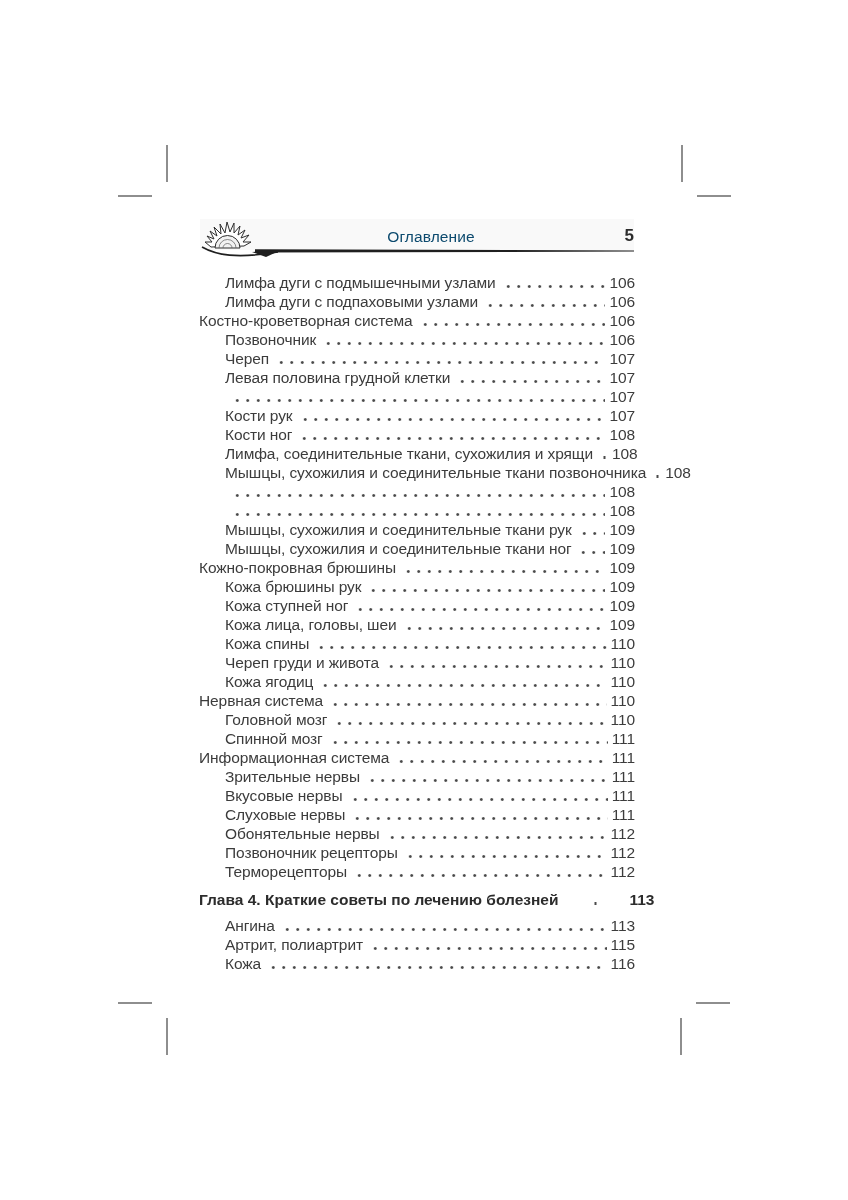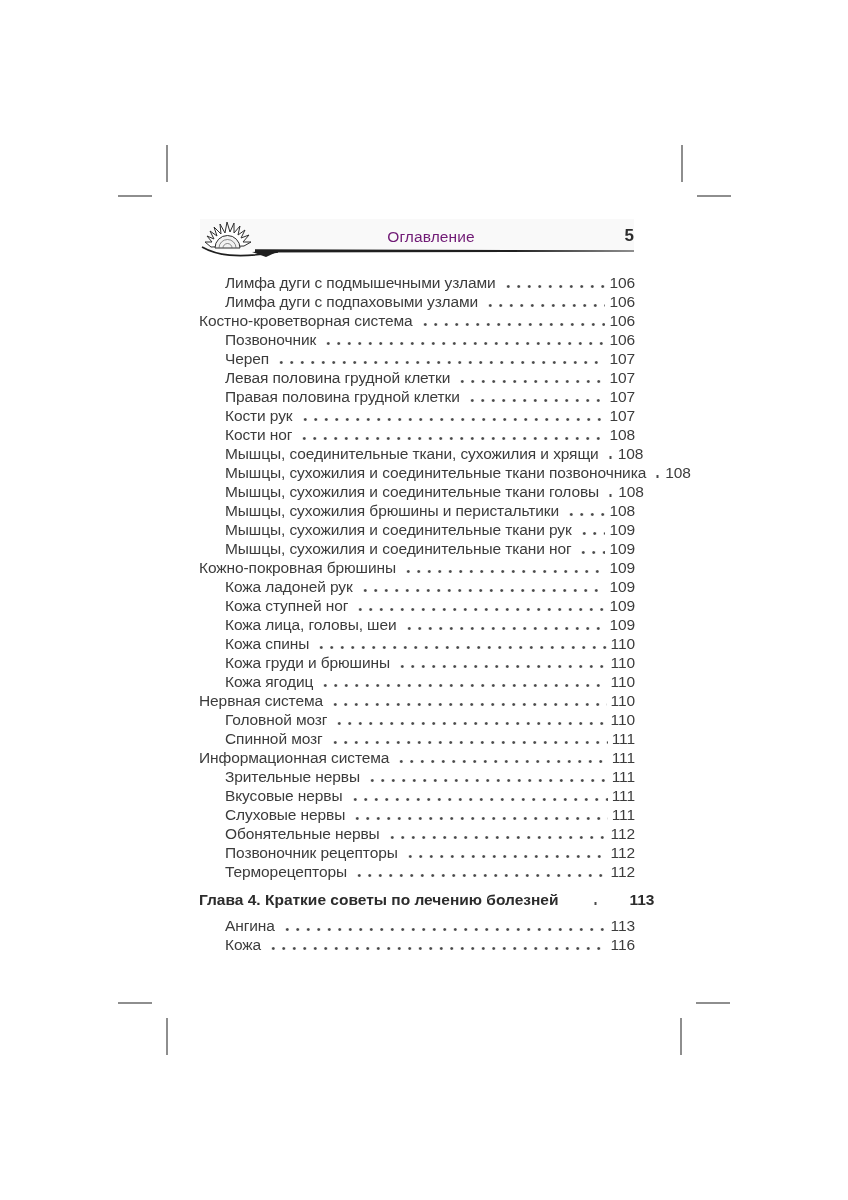--- a/index.html
+++ b/index.html
@@ -17,21 +17,21 @@
   .crop.v{width:2px;height:37px;}
 
   
   .header-band{
     position:absolute;left:200px;top:219px;width:434px;height:31px;
     background:rgba(0,0,0,0.025);
   }
   .header-title{
     position:absolute;left:431px;top:228px;
     transform:translateX(-50%);
-    font-size:15.5px;line-height:18px;color:#701a75;
+    font-size:15.5px;line-height:18px;color:#0c4a6e;
     letter-spacing:0.1px;white-space:nowrap;
   }
   .header-pagenum{
     position:absolute;left:560px;top:226px;width:74px;
     text-align:right;
     font-size:17px;font-weight:bold;color:#2c2c2c;line-height:20px;
   }
   .ornament{position:absolute;left:202px;top:218px;}
   .header-rule{position:absolute;left:200px;top:238px;}
 
@@ -122,91 +122,88 @@
         <span class="lbl">Череп</span>
         <span class="leader"></span>
         <span class="pg">107</span>
       </div>
       <div class="toc-row lvl2">
         <span class="lbl">Левая половина грудной клетки</span>
         <span class="leader"></span>
         <span class="pg">107</span>
       </div>
       <div class="toc-row lvl2">
-        <span class="lbl">Правая половина грудной клетки</span>
         <span class="leader"></span>
         <span class="pg">107</span>
       </div>
       <div class="toc-row lvl2">
         <span class="lbl">Кости рук</span>
         <span class="leader"></span>
         <span class="pg">107</span>
       </div>
       <div class="toc-row lvl2">
         <span class="lbl">Кости ног</span>
         <span class="leader"></span>
         <span class="pg">108</span>
       </div>
       <div class="toc-row lvl2">
-        <span class="lbl">Мышцы, соединительные ткани, сухожилия и хрящи</span>
+        <span class="lbl">Лимфа, соединительные ткани, сухожилия и хрящи</span>
         <span class="leader"></span>
         <span class="pg">108</span>
       </div>
       <div class="toc-row lvl2">
         <span class="lbl">Мышцы, сухожилия и соединительные ткани позвоночника</span>
         <span class="leader"></span>
         <span class="pg">108</span>
       </div>
       <div class="toc-row lvl2">
-        <span class="lbl">Мышцы, сухожилия и соединительные ткани головы</span>
-        <span class="leader"></span>
-        <span class="pg">108</span>
-      </div>
-      <div class="toc-row lvl2">
-        <span class="lbl">Мышцы, сухожилия брюшины и перистальтики</span>
+        <span class="leader"></span>
+        <span class="pg">108</span>
+      </div>
+      <div class="toc-row lvl2">
         <span class="leader"></span>
         <span class="pg">108</span>
       </div>
       <div class="toc-row lvl2">
         <span class="lbl">Мышцы, сухожилия и соединительные ткани рук</span>
         <span class="leader"></span>
         <span class="pg">109</span>
       </div>
       <div class="toc-row lvl2">
         <span class="lbl">Мышцы, сухожилия и соединительные ткани ног</span>
         <span class="leader"></span>
         <span class="pg">109</span>
       </div>
       <div class="toc-row lvl1">
         <span class="lbl">Кожно-покровная брюшины</span>
         <span class="leader"></span>
         <span class="pg">109</span>
       </div>
       <div class="toc-row lvl2">
-        <span class="lbl">Кожа ладоней рук</span>
+        <span class="lbl">Кожа брюшины рук</span>
         <span class="leader"></span>
         <span class="pg">109</span>
       </div>
       <div class="toc-row lvl2">
         <span class="lbl">Кожа ступней ног</span>
         <span class="leader"></span>
         <span class="pg">109</span>
       </div>
       <div class="toc-row lvl2">
         <span class="lbl">Кожа лица, головы, шеи</span>
         <span class="leader"></span>
         <span class="pg">109</span>
       </div>
       <div class="toc-row lvl2">
         <span class="lbl">Кожа спины</span>
         <span class="leader"></span>
         <span class="pg">110</span>
       </div>
       <div class="toc-row lvl2">
-        <span class="lbl">Кожа груди и брюшины</span>
+        <span class="lbl">Череп груди и живота</span>
         <span class="leader"></span>
         <span class="pg">110</span>
       </div>
       <div class="toc-row lvl2">
         <span class="lbl">Кожа ягодиц</span>
         <span class="leader"></span>
         <span class="pg">110</span>
       </div>
       <div class="toc-row lvl1">
         <span class="lbl">Нервная система</span>
@@ -262,19 +259,24 @@
         <span class="lbl">Глава 4. Краткие советы по лечению болезней</span>
         <span class="leader"></span>
         <span class="pg">113</span>
       </div>
       <div class="toc-row lvl2">
         <span class="lbl">Ангина</span>
         <span class="leader"></span>
         <span class="pg">113</span>
       </div>
       <div class="toc-row lvl2">
+        <span class="lbl">Артрит, полиартрит</span>
+        <span class="leader"></span>
+        <span class="pg">115</span>
+      </div>
+      <div class="toc-row lvl2">
         <span class="lbl">Кожа</span>
         <span class="leader"></span>
         <span class="pg">116</span>
       </div>
     </div>
 
 </div>
 
 </body></html>

